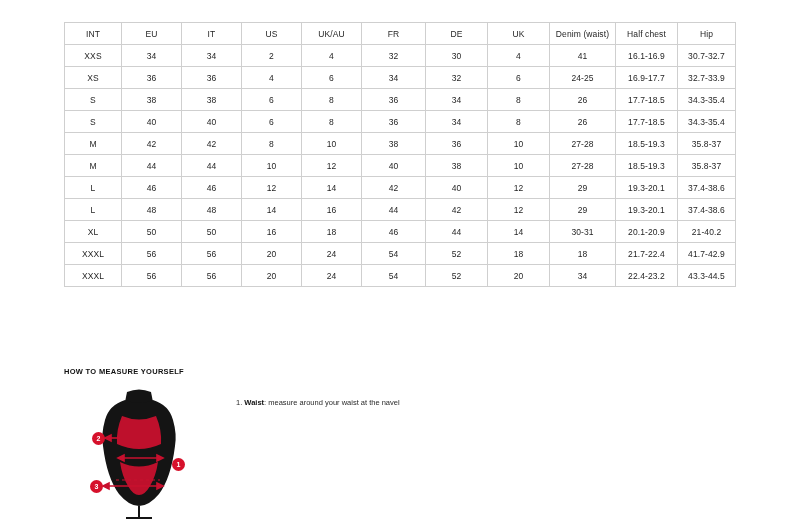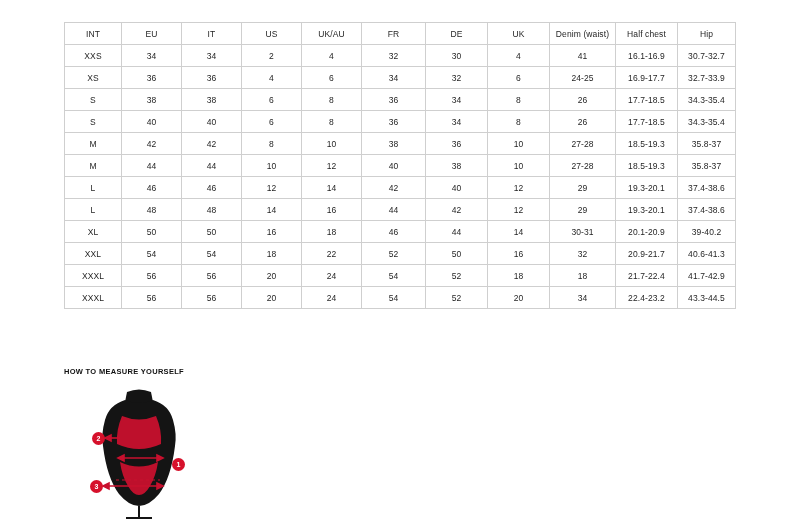--- a/index.html
+++ b/index.html
@@ -259,34 +259,21 @@
           <td>XL</td>
           <td>50</td>
           <td>50</td>
           <td>16</td>
           <td>18</td>
           <td>46</td>
           <td>44</td>
           <td>14</td>
           <td>30-31</td>
           <td>20.1-20.9</td>
-          <td>39-40.2</td>
-        </tr>
-        <tr>
-          <td>XXL</td>
-          <td>54</td>
-          <td>54</td>
-          <td>18</td>
-          <td>22</td>
-          <td>52</td>
-          <td>50</td>
-          <td>16</td>
-          <td>32</td>
-          <td>20.9-21.7</td>
-          <td>40.6-41.3</td>
+          <td>21-40.2</td>
         </tr>
         <tr>
           <td>XXXL</td>
           <td>56</td>
           <td>56</td>
           <td>20</td>
           <td>24</td>
           <td>54</td>
           <td>52</td>
           <td>18</td>
@@ -356,18 +343,22 @@
             <line x1="52" y1="94" x2="96" y2="94" stroke-dasharray="3 3"></line>
           </g>
         </svg>
 
         <div class="badge badge-1">1</div>
         <div class="badge badge-2">2</div>
         <div class="badge badge-3">3</div>
       </div>
 
       <div class="steps">
+        <div class="step">
+          <span>1.</span>
+          <b>Waist</b><span>: measure around your waist at the navel</span>
+        </div>
       </div>
 
     </div>
   </div>
 
 </div>
 
 </body></html>

